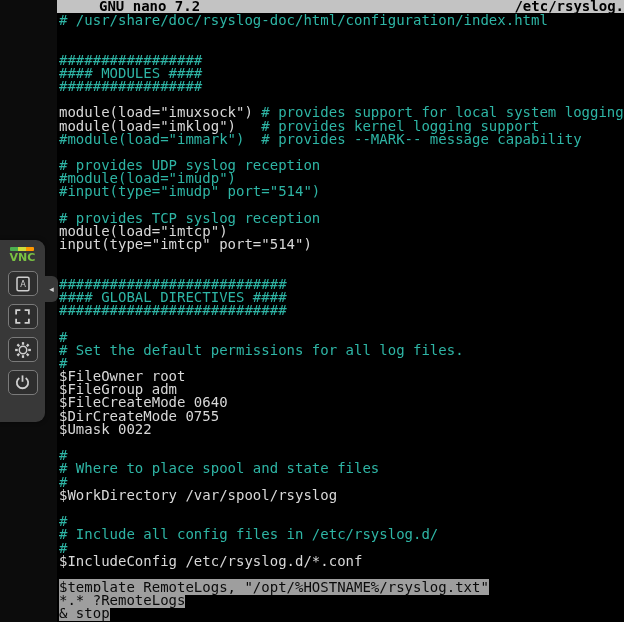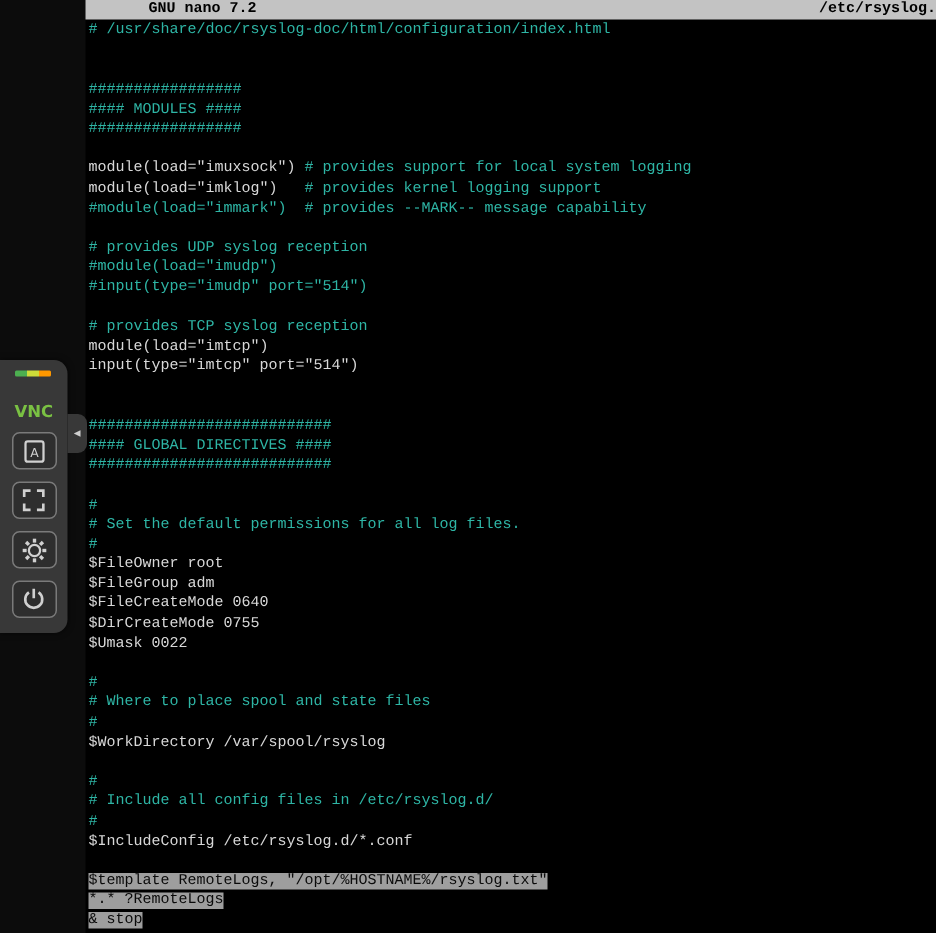--- a/index.html
+++ b/index.html
@@ -5,22 +5,21 @@
   html,body{margin:0;padding:0;}
   body{
     width:624px;height:622px;overflow:hidden;position:relative;
     background:#0c0c0c;
     font-family:"DejaVu Sans Mono", monospace;
   }
   
   .terminal{
     position:absolute;left:57px;top:0;right:0;bottom:0;
     background:var(--terminal-bg,#000);
-    font-size:10px;
-    font-family:Liberation Mono, monospace;
+    font-size:14px;
   }
   .titlebar{
     height:13px;line-height:13px;
     background:var(--titlebar-bg,#c3c3c3);
     color:#000;font-weight:bold;
     display:flex;justify-content:space-between;
     padding-left:42px;
     white-space:nowrap;overflow:hidden;
   }
   .titlebar .fname{padding-right:0px;margin-left:12px;}
@@ -34,21 +33,21 @@
   .seg-p{color:var(--plain,#d8d8d8);}
   .seg-s{background:var(--selection-bg,#9e9e9e);color:#0a0a0a;}
   
   .vnc-panel{
     position:absolute;left:0;top:240px;width:45px;height:182px;
     background:#383838;border-radius:0 9px 9px 0;
     display:flex;flex-direction:column;align-items:center;
     padding-top:7px;gap:8px;box-sizing:border-box;
     box-shadow:0 0 4px rgba(0,0,0,.6);
   }
-  .vnc-logo{display:flex;flex-direction:column;align-items:center;gap:18px;}
+  .vnc-logo{display:flex;flex-direction:column;align-items:center;gap:1px;}
   .vnc-logo .bar{
     width:24px;height:4px;border-radius:1px;
     background:linear-gradient(90deg,#4caf50 0 34%,#cddc39 34% 67%,#ff9800 67% 100%);
   }
   .vnc-logo .txt{
     font-family:"DejaVu Sans",sans-serif;font-weight:bold;font-size:11px;
     color:#7ac143;letter-spacing:0px;line-height:11px;
   }
   .vnc-handle{
     position:absolute;left:45px;top:36px;width:13px;height:26px;

